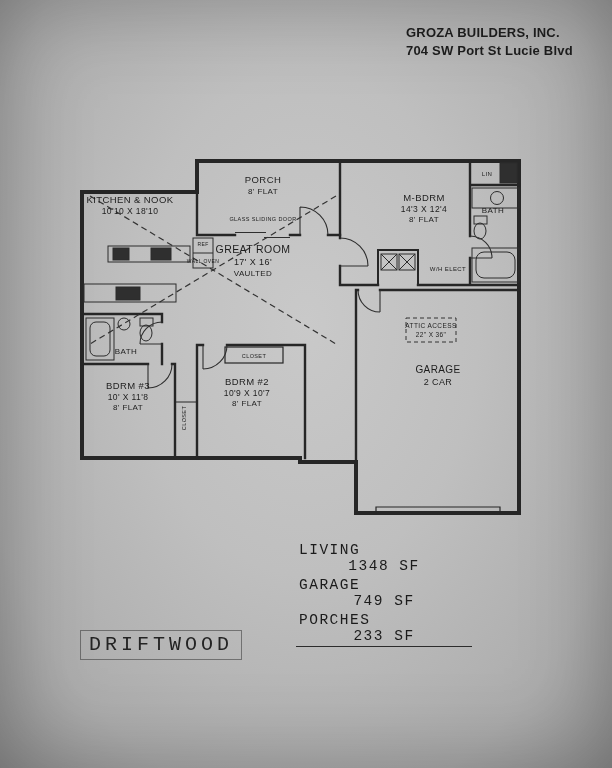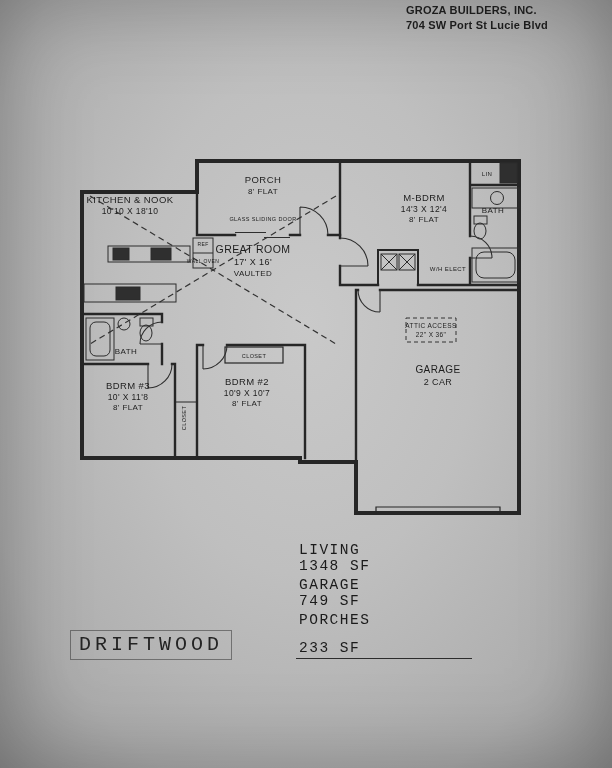--- a/index.html
+++ b/index.html
@@ -3,34 +3,34 @@
 <meta charset="utf-8">
 <style>
   html,body{margin:0;padding:0;background:#7e7e7e;}
   .photo{
     position:relative;width:612px;height:768px;overflow:hidden;
     background:radial-gradient(ellipse at 50% 42%, #c9c9c9 0%, #bfbfbf 40%, #adadad 78%, #979797 100%);
     font-family:"Liberation Sans", sans-serif;
   }
   .vignette{position:absolute;inset:0;box-shadow:inset 0 0 90px rgba(0,0,0,.28);pointer-events:none;}
   .builder-header{
-    position:absolute;top:3px;left:406px;color:#1c1c1c;
-    font-size:11px;font-weight:bold;line-height:1.35;letter-spacing:.2px;
+    position:absolute;top:24px;left:406px;color:#1c1c1c;
+    font-size:13px;font-weight:bold;line-height:1.35;letter-spacing:.2px;
   }
   svg.plan{position:absolute;left:0;top:0;}
   svg text{font-family:"Liberation Sans", sans-serif;fill:#1d1d1d;letter-spacing:.4px;}
   .summary{
     position:absolute;left:296px;top:541px;width:176px;
     font-family:"Liberation Mono", monospace;font-size:14.5px;color:#1b1b1b;letter-spacing:1.5px;
   }
   .sum-row{display:flex;justify-content:space-between;padding:1px 3px 2px;flex-direction:column;}
-  .sum-row.u{border-bottom:1.6px solid #2c2c2c;gap:12px;}
-  .sum-value{text-align:left;}
+  .sum-row.u{border-bottom:1.6px solid #2c2c2c;}
+  .sum-value{text-align:center;}
   .drawing-title{
-    position:absolute;left:70px;top:630px;
+    position:absolute;left:80px;top:630px;
     font-family:"Liberation Mono", monospace;font-size:20px;letter-spacing:4px;
     color:#242424;border:1px solid rgba(55,55,55,.55);padding:2px 8px 3px;
   }
 </style>
 </head>
 <body>
 
 <div class="photo">
   <div class="vignette"></div>
 

